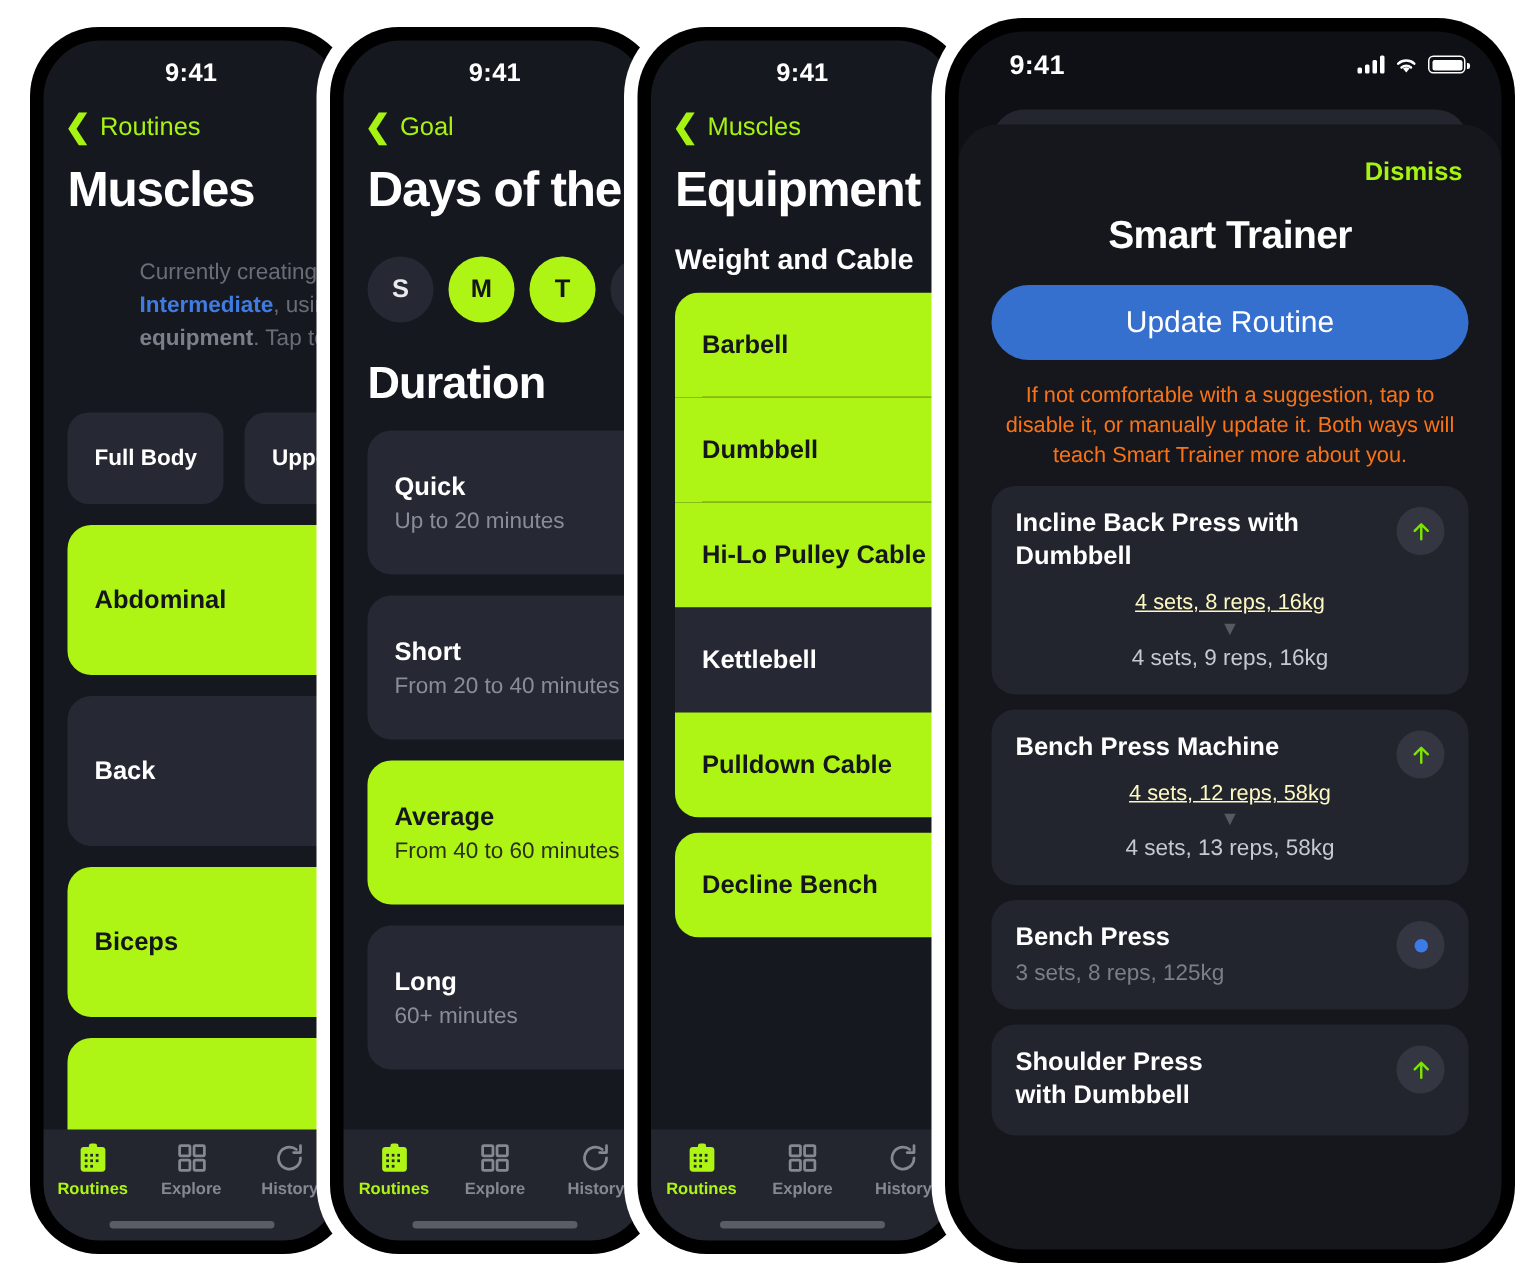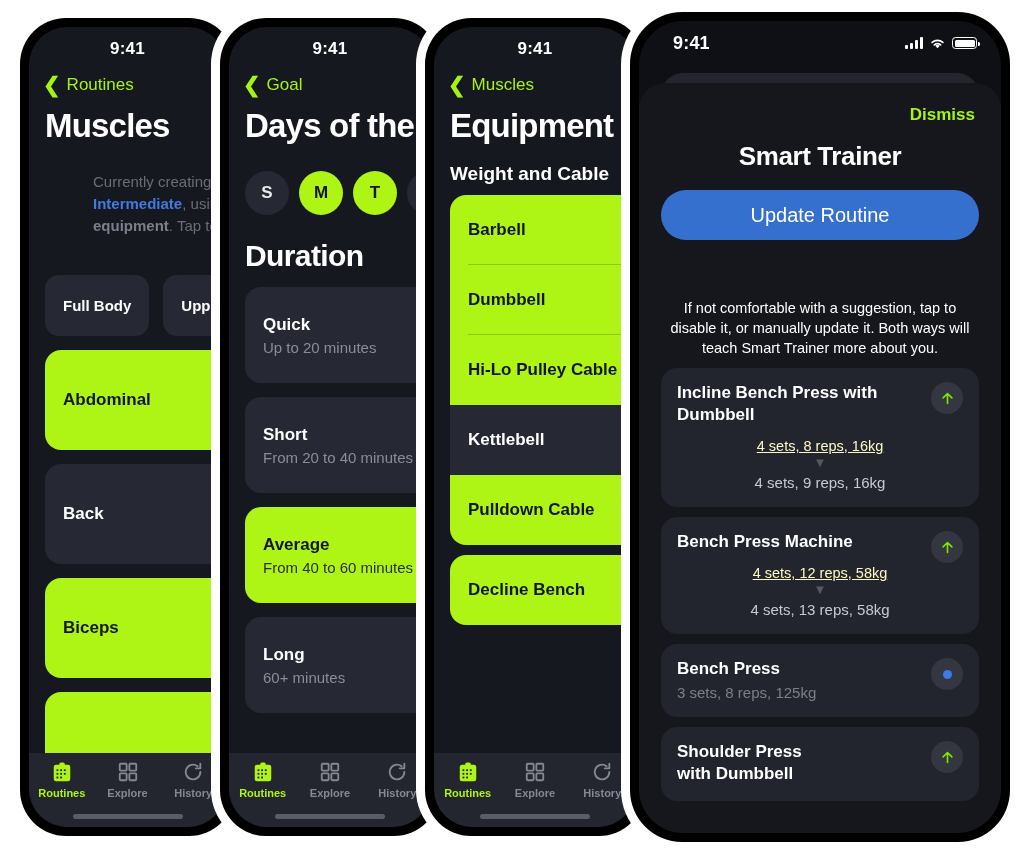--- a/index.html
+++ b/index.html
@@ -158,23 +158,22 @@
   .st-title {
     text-align: center; color: #fff; font-size: 26px; font-weight: bold;
     padding-top: 16px; letter-spacing: -0.4px;
   }
   .update-btn {
     margin: 18px 22px 0 22px; height: 50px; background: #3670CE;
     border-radius: 25px; color: #fff; font-size: 20px;
     display: flex; align-items: center; justify-content: center;
   }
   .st-note {
-    color: #ffffff; font-size: 14.5px; line-height: 20px; text-align: center;
+    color: #f97316; font-size: 14.5px; line-height: 20px; text-align: center;
     padding: 14px 24px 0 24px;
-    margin-top: 44px;
   }
   .routine-label {
     color: #fff; font-weight: bold; font-size: 19px; padding: 18px 0 0 26px;
   }
   .ex-card {
     margin: 10px 22px 0 22px; background: #22252E; border-radius: 16px;
     padding: 14px 16px 16px 16px; position: relative;
   }
   .ex-name {
     color: #fff; font-size: 17px; font-weight: bold; line-height: 22px;
@@ -449,21 +448,21 @@
 
       <div class="sheet-behind"></div>
 
       <div class="sheet">
         <div class="dismiss">Dismiss</div>
         <div class="st-title">Smart Trainer</div>
         <div class="update-btn">Update Routine</div>
         <div class="st-note">If not comfortable with a suggestion, tap to disable it, or manually update it. Both ways will teach Smart Trainer more about you.</div>
 
         <div class="ex-card">
-          <div class="ex-name">Incline Bench Press with Dumbbell</div>
+          <div class="ex-name">Incline Back Press with Dumbbell</div>
           <div class="ex-badge up">
             <svg width="15" height="15" viewBox="0 0 24 24">
                 <path d="M12 20V5M12 4l-7 7M12 4l7 7" stroke="#7CE600" stroke-width="2.6" fill="none" stroke-linecap="round" stroke-linejoin="round"></path>
               </svg>
           </div>
           <div class="ex-old">4 sets, 8 reps, 16kg</div>
           <div class="ex-chev">▼</div>
           <div class="ex-new">4 sets, 9 reps, 16kg</div>
         </div>
 

